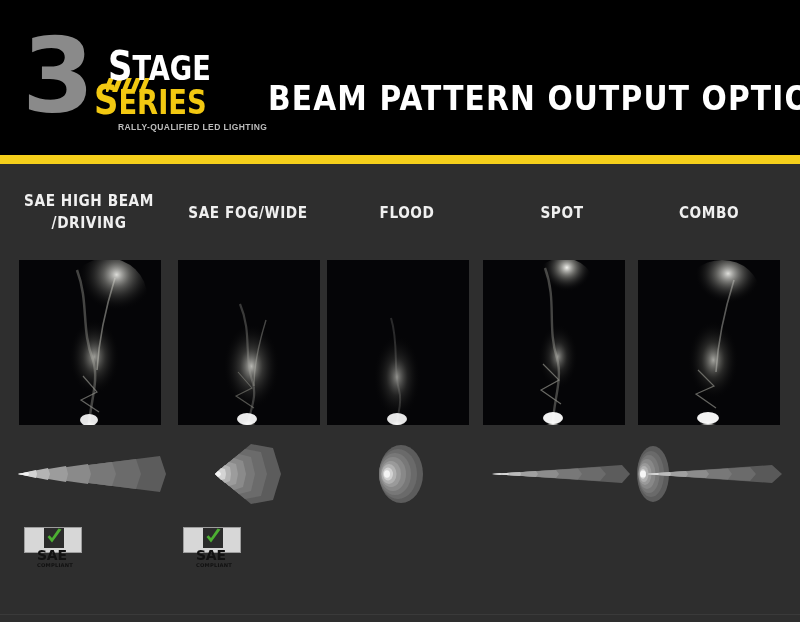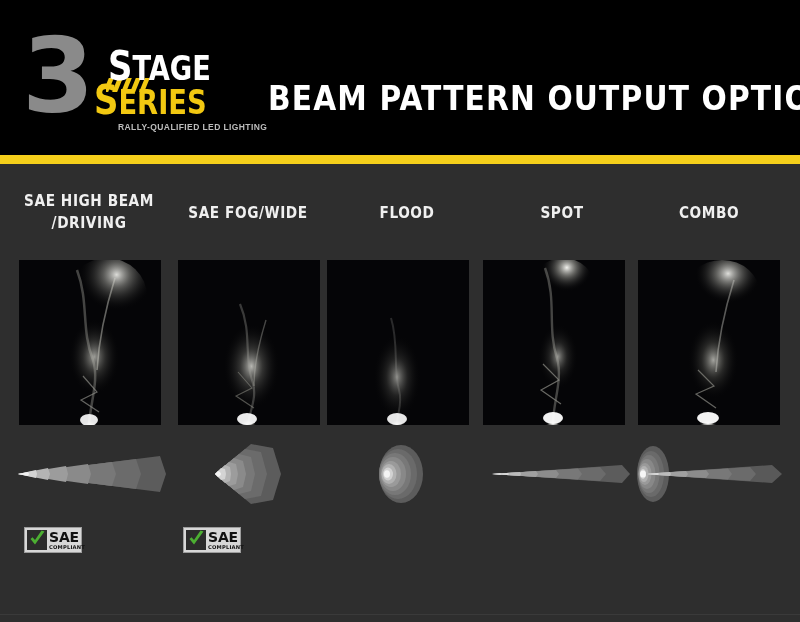--- a/index.html
+++ b/index.html
@@ -150,20 +150,21 @@
     position: absolute;
     top: 527px;
     width: 58px;
     height: 26px;
     background: #d7d7d7;
     border: 1px solid #9d9d9d;
     box-sizing: border-box;
     display: flex;
     align-items: center;
     padding-left: 2px;
+    flex-direction: column;
   }
   .sae-check-box {
     width: 20px; height: 20px;
     background: #2b2b2b;
     position: relative;
     flex: 0 0 auto;
   }
   .sae-check {
     position: absolute;
     left: 2px; top: 0px;

